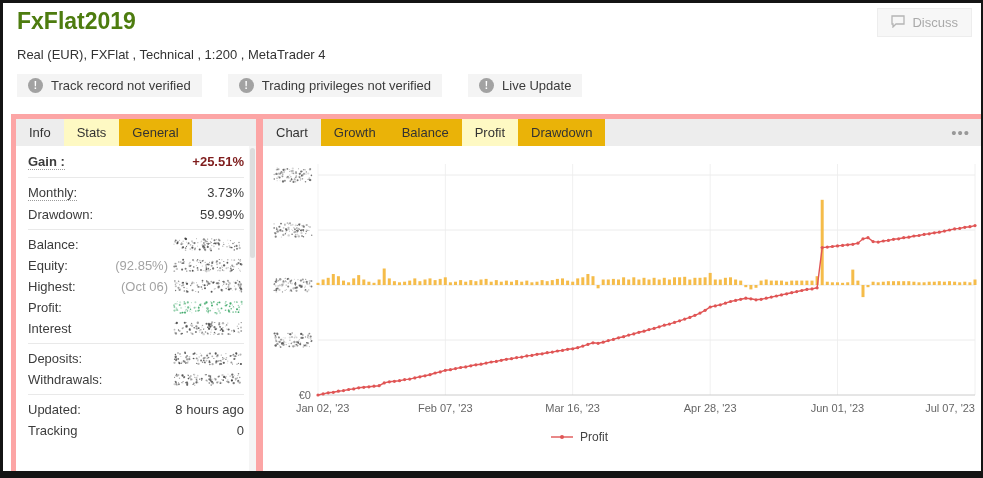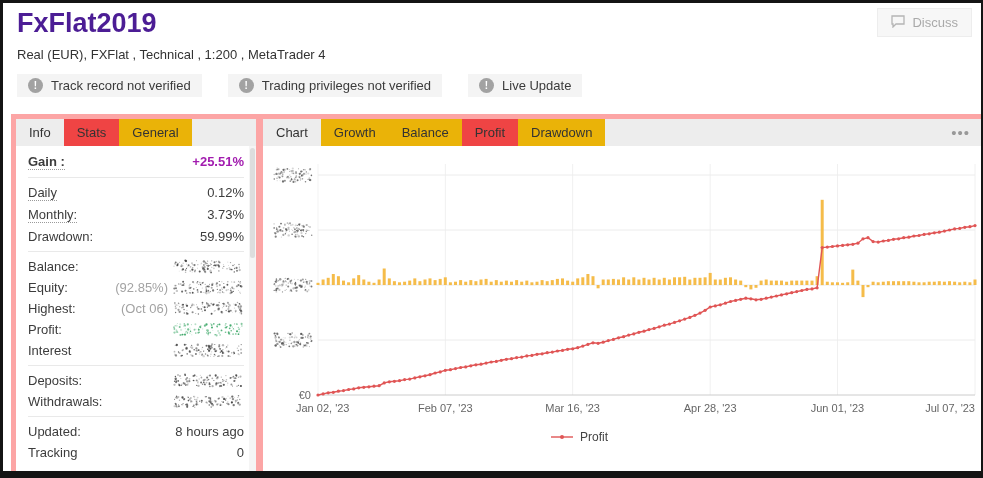--- a/index.html
+++ b/index.html
@@ -3,50 +3,50 @@
 <meta charset="utf-8">
 <style>
   html,body{margin:0;padding:0}
   body{
     width:983px;height:478px;box-sizing:border-box;position:relative;
     background:#fff;overflow:hidden;
     border:3px solid #141414;border-bottom-width:7px;border-right-width:2px;
     font-family:"Liberation Sans",sans-serif;color:#333;
   }
   
-  .page-title{position:absolute;left:14px;top:5px;font-size:27px;font-weight:bold;color:#4c1d95}
+  .page-title{position:absolute;left:14px;top:5px;font-size:23px;font-weight:bold;color:#4d7c0f}
   .subtitle{position:absolute;left:14px;top:44px;font-size:13px;color:#333}
   .subtitle a{color:#333;cursor:pointer}
   .badges{position:absolute;left:14px;top:71px;display:flex;gap:26px}
   .badge{display:flex;align-items:center;gap:8px;background:#f4f4f4;padding:4px 11px;font-size:13px;color:#3b3b3b}
   .warn-ic{width:15px;height:15px;border-radius:50%;background:#a2a2a2;color:#fff;font-size:10px;font-weight:bold;
            display:flex;align-items:center;justify-content:center;line-height:1}
   .top-actions{position:absolute;right:9px;top:5px;display:flex;gap:8px}
   .btn{display:flex;gap:7px;padding:6px 13px;font-size:13px;cursor:pointer;border:1px solid #ededed}
   .btn.muted{background:#f7f7f7;color:#a9a9a9}
   .btn.dark{background:#ececec;color:#333;border-color:#e2e2e2}
   .btn svg{display:block}
   
   .panel{position:absolute;top:111px;background:#fff;border:5px solid #fca5a5}
   .sidebar{left:8px;width:240px;height:355px}
   .chart-panel{left:255px;width:720px;height:355px}
   .tabbar{height:27px;background:#ededed;display:flex;align-items:stretch;font-size:13px;color:#333}
   .tab{display:flex;align-items:center;padding:0 13px;cursor:pointer;white-space:nowrap}
   .tab.shaded{background:#eab308}
-  .tab.active{background:#ef4444}
+  .tab.active{background:#fef9c3}
   .tab-fill{flex:1}
   .ellipsis{display:flex;align-items:center;padding:0 13px;color:#999;font-size:15px;letter-spacing:1px;cursor:pointer}
   
   .stats-body{padding:5px 12px 0 12px}
   .stat-row{display:flex;justify-content:space-between;align-items:flex-start;padding:3px 0;font-size:13px;color:#3c3c3c;min-height:15px}
   .stat-label.dotted{border-bottom:1px dotted #9a9a9a;cursor:help}
   .stat-label.bold{font-weight:bold}
   .stat-value{display:flex;align-items:center;gap:4px}
   .stat-value.green{color:#17a35b}
-  .stat-value.green-bold{color:#a21caf;font-weight:bold}
+  .stat-value.green-bold{color:#7f1d1d;font-weight:bold}
   .stat-prefix{color:#a3a3a3}
   .sec-divider{border-top:1px solid #e9e9e9;margin:4px 0}
   .side-scroll{position:absolute;right:0;top:27px;bottom:0;width:7px;background:#f5f5f5;cursor:pointer}
   .side-scroll .thumb{position:absolute;top:2px;left:1px;width:5px;height:110px;background:#dddddd;border-radius:3px}
   
   .chart-canvas{position:relative;width:718px;height:328px}
   svg text{font-family:"Liberation Sans",sans-serif}
 </style>
 </head>
 <body>
@@ -90,26 +90,20 @@
       <span class="tab shaded">General</span>
     </div>
   <div class="stats-body" id="sidebar-rows">
       <div class="stat-row">
         <span class="stat-label dotted bold">Gain :</span>
         <span class="stat-value green-bold">
           <span>+25.51%</span>
         </span>
       </div>
       <div class="sec-divider"></div>
-      <div class="stat-row">
-        <span class="stat-label dotted">Daily</span>
-        <span class="stat-value">
-          <span>0.12%</span>
-        </span>
-      </div>
       <div class="stat-row">
         <span class="stat-label dotted">Monthly:</span>
         <span class="stat-value">
           <span>3.73%</span>
         </span>
       </div>
       <div class="stat-row">
         <span class="stat-label">Drawdown:</span>
         <span class="stat-value">
           <span>59.99%</span>

